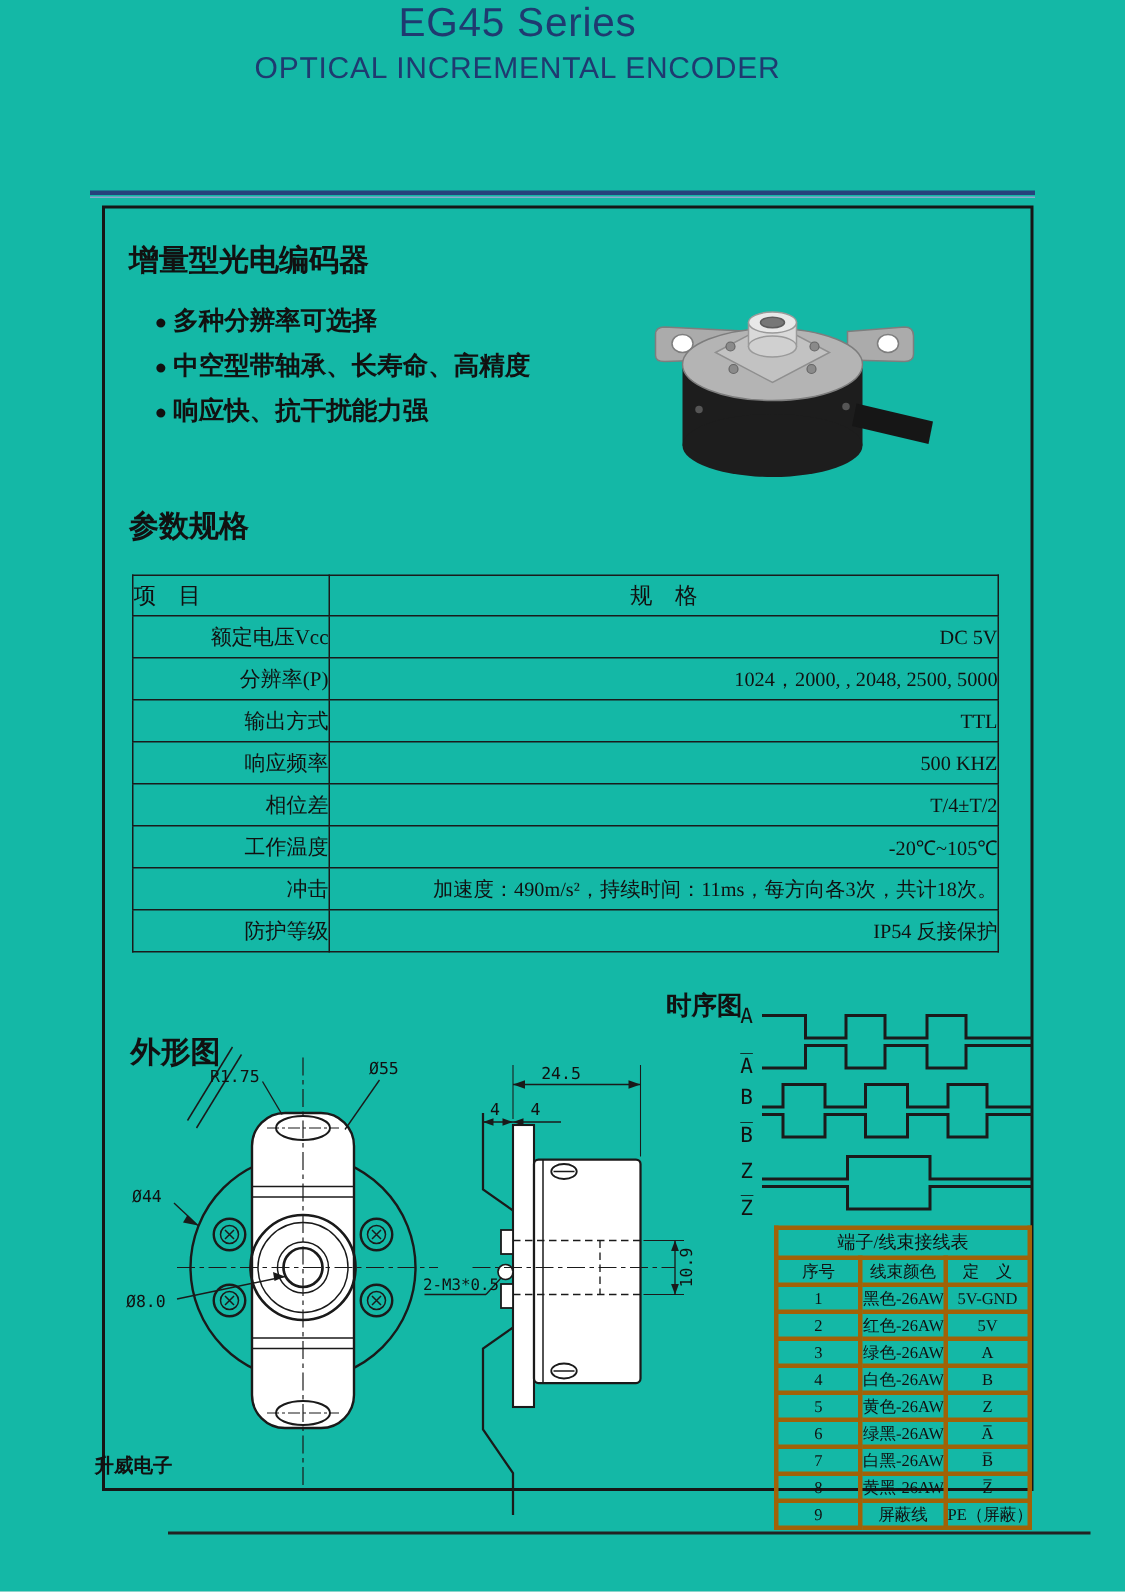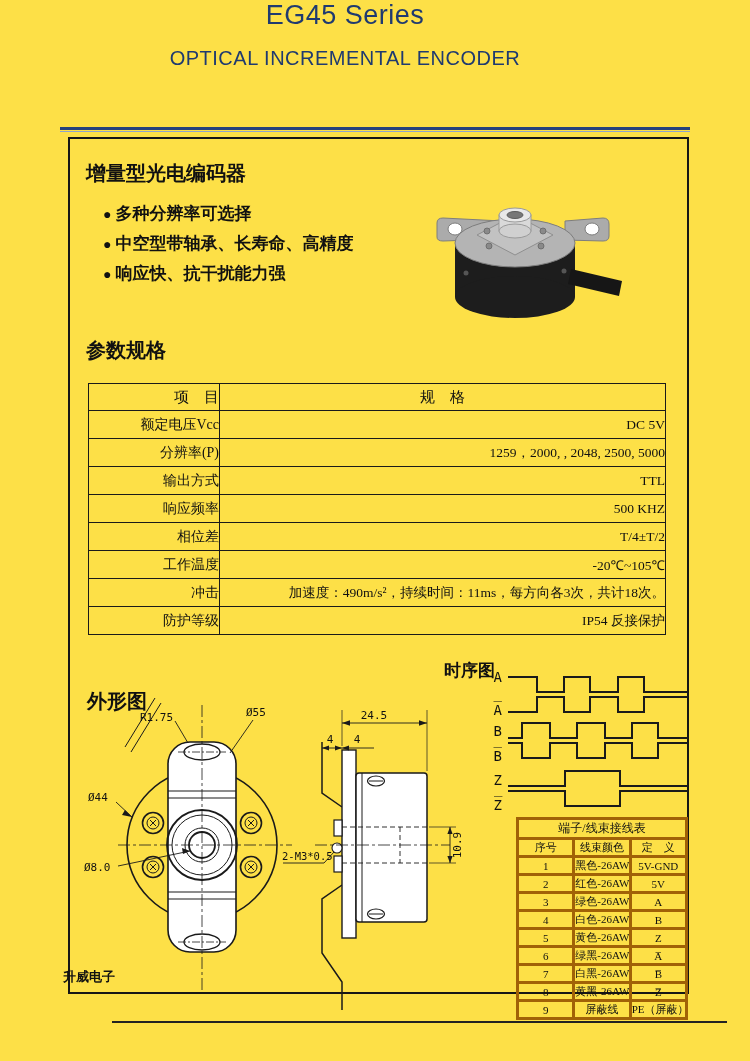--- a/index.html
+++ b/index.html
@@ -1,23 +1,23 @@
 <!DOCTYPE html>
 <html><head>
 <meta charset="utf-8">
 <style>
   html,body{margin:0;padding:0;background:#e8e8e8;}
-  .page{position:relative;width:750px;height:1061px;background:#fde047;
+  .page{position:relative;width:750px;height:1061px;background:#14b8a6;
         font-family:"Liberation Sans",sans-serif;overflow:hidden;}
   .abs{position:absolute;}
 
   
   .title-wrap{left:0;top:70;width:690px;text-align:center;}
   .doc-title{font-size:27px;font-weight:400;letter-spacing:0.5px;}
-  .doc-subtitle{font-size:20px;font-weight:400;margin-top:16px;letter-spacing:0.5px;}
+  .doc-subtitle{font-size:20px;font-weight:400;margin-top:4px;letter-spacing:0.5px;}
   .blue-rule{left:60px;top:127px;width:630px;height:0;border-top:3px solid #26427c;}
   .blue-rule2{left:60px;top:131px;width:630px;height:0;border-top:1px solid #8fa4cc;}
 
   
   .main-box{left:68px;top:137px;width:617px;height:853px;border:2px solid #161616;}
 
   .sec-heading{font-size:20px;font-weight:700;color:#111;font-family:"Liberation Sans",sans-serif;}
   .intro-heading{left:86px;top:160px;}
   .bullets{left:103px;top:199px;width:330px;}
   .bullet-item{font-size:17px;font-weight:700;color:#111;height:30px;line-height:30px;white-space:nowrap;}
@@ -26,21 +26,21 @@
   .params-heading{left:86px;top:337px;}
   .outline-heading{left:87px;top:688px;}
   .timing-heading{left:444px;top:659px;font-size:17px;}
 
   
   .spec-table{left:88px;top:383px;}
   table{border-collapse:collapse;}
   .spec-table table{width:578px;table-layout:fixed;}
   .spec-table td{border:1.5px solid #1a1a1a;font-family:"Liberation Serif",serif;
                  font-size:14px;color:#111;height:27px;padding:0 0 0 10px;white-space:nowrap;overflow:hidden;text-align:right;}
-  .spec-table tr.hdr td{text-align:right;padding:0;height:26px;font-size:15px;}
+  .spec-table tr.hdr td{text-align:left;padding:0;height:26px;font-size:15px;}
   .spec-table td.c1{width:130px;}
   .spec-table td.c2{font-size:13.5px;margin-top:31px;}
 
   
   .wiring-table{left:516px;top:817px;}
   .wiring-table table{width:172px;table-layout:fixed;}
   .wiring-table td{border:3px solid #a16207;font-family:"Liberation Serif",serif;
                    font-size:11px;color:#111;height:14.6px;text-align:center;padding:0;
                    white-space:nowrap;overflow:hidden;}
   .wiring-table tr.ttl td{font-size:12px;}
@@ -115,21 +115,21 @@
         <tr class="hdr">
           <td class="c1">项　目</td>
           <td class="c2" style="text-align:center">规　格</td>
         </tr>
       <tr>
             <td class="c1">额定电压Vcc</td>
             <td class="c2">DC 5V</td>
           </tr>
           <tr>
             <td class="c1">分辨率(P)</td>
-            <td class="c2">1259，2000, , 2048, 2500, 5000</td>
+            <td class="c2">1024，2000, , 2048, 2500, 5000</td>
           </tr>
           <tr>
             <td class="c1">输出方式</td>
             <td class="c2">TTL</td>
           </tr>
           <tr>
             <td class="c1">响应频率</td>
             <td class="c2">500 KHZ</td>
           </tr>
           <tr>

